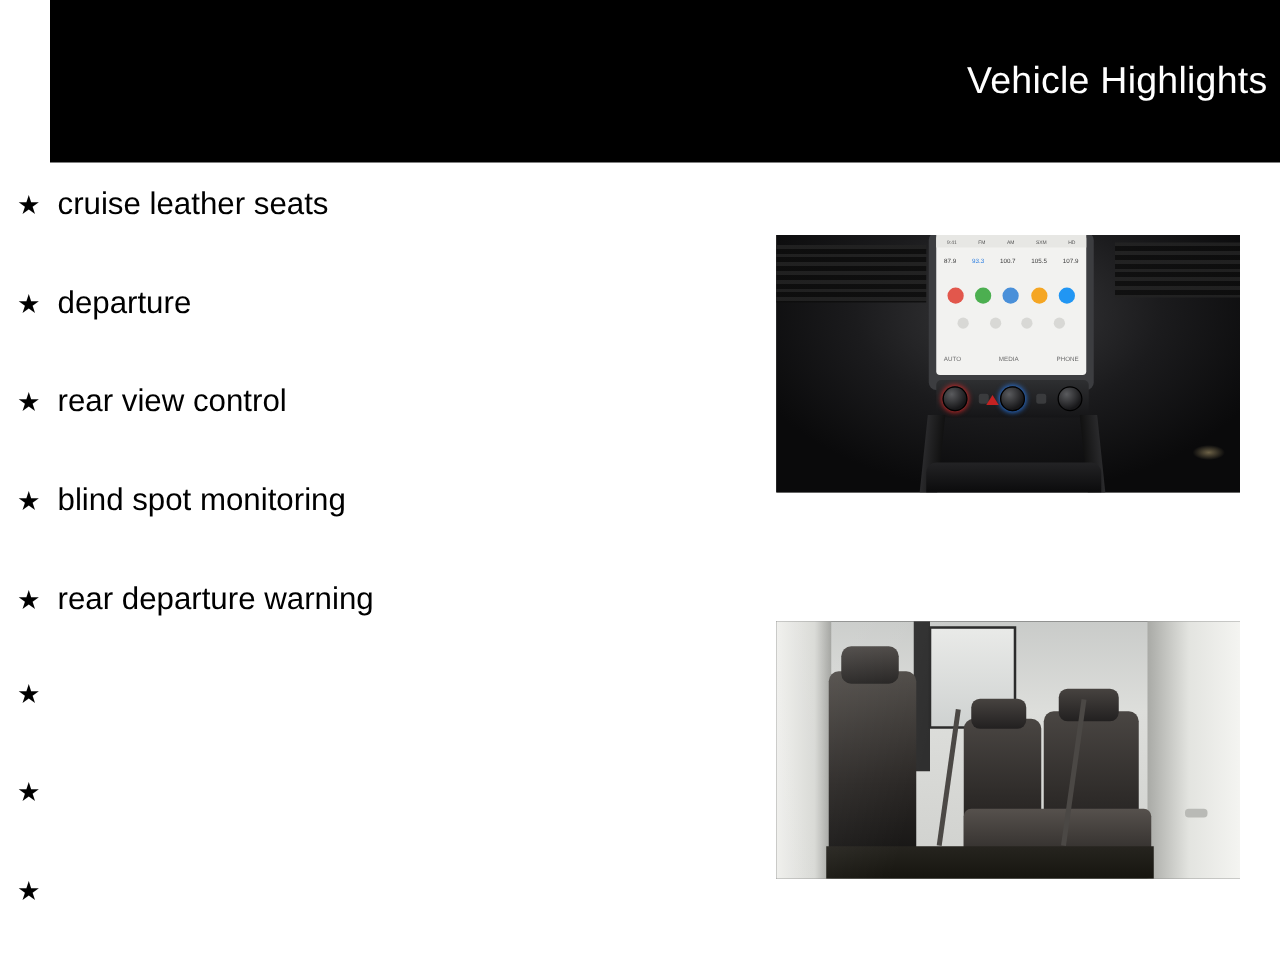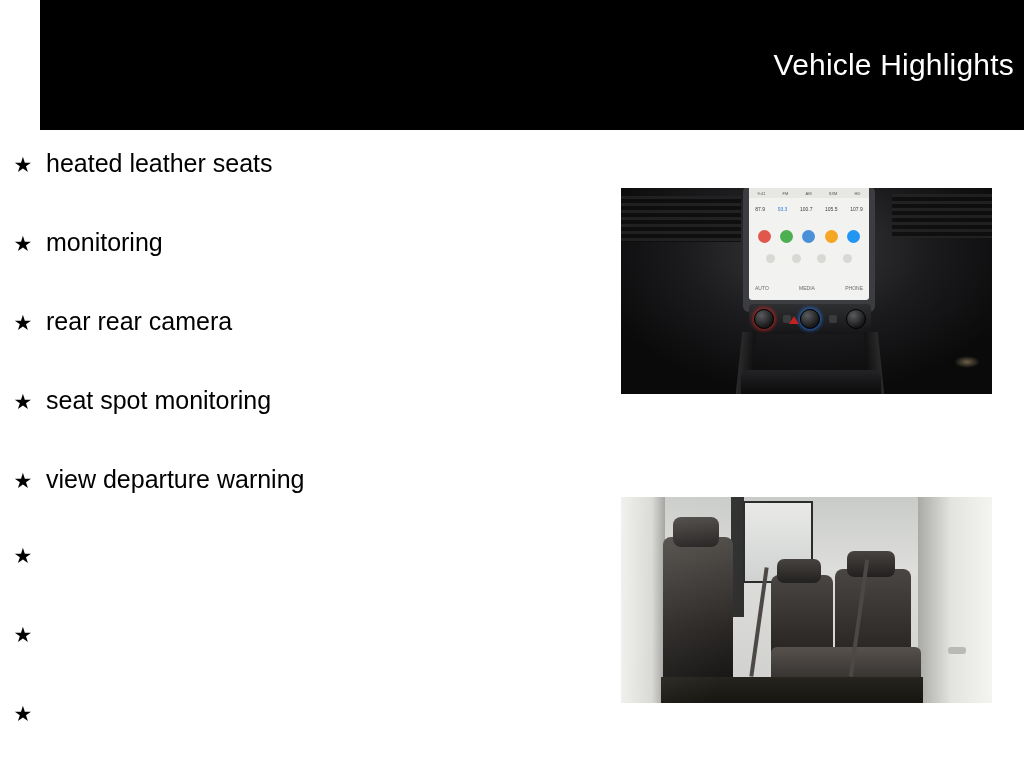--- a/index.html
+++ b/index.html
@@ -339,41 +339,41 @@
 <body>
 
 <div class="header-band">
   <div class="header-title">Vehicle Highlights</div>
 </div>
 
 <div class="features">
 
   <div class="feature-item">
     <span class="bullet-star">★</span>
-    <span class="feature-label">heated leather seats</span>
-  </div>
-
-  <div class="feature-item">
-    <span class="bullet-star">★</span>
-    <span class="feature-label">monitoring</span>
-  </div>
-
-  <div class="feature-item">
-    <span class="bullet-star">★</span>
-    <span class="feature-label">rear rear camera</span>
-  </div>
-
-  <div class="feature-item">
-    <span class="bullet-star">★</span>
-    <span class="feature-label">seat spot monitoring</span>
-  </div>
-
-  <div class="feature-item">
-    <span class="bullet-star">★</span>
-    <span class="feature-label">view departure warning</span>
+    <span class="feature-label">cruise leather seats</span>
+  </div>
+
+  <div class="feature-item">
+    <span class="bullet-star">★</span>
+    <span class="feature-label">departure</span>
+  </div>
+
+  <div class="feature-item">
+    <span class="bullet-star">★</span>
+    <span class="feature-label">rear view control</span>
+  </div>
+
+  <div class="feature-item">
+    <span class="bullet-star">★</span>
+    <span class="feature-label">blind spot monitoring</span>
+  </div>
+
+  <div class="feature-item">
+    <span class="bullet-star">★</span>
+    <span class="feature-label">rear departure warning</span>
   </div>
 
   <div class="feature-item">
     <span class="bullet-star">★</span>
   </div>
 
   <div class="feature-item">
     <span class="bullet-star">★</span>
   </div>
 

